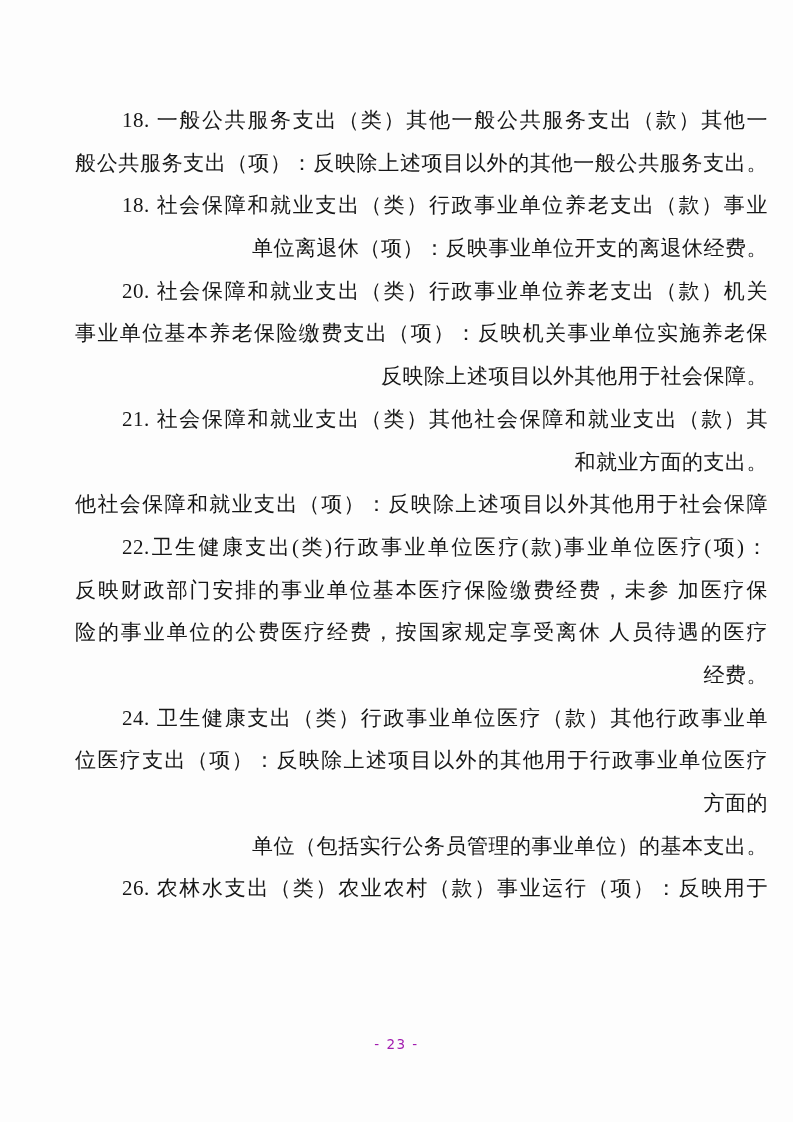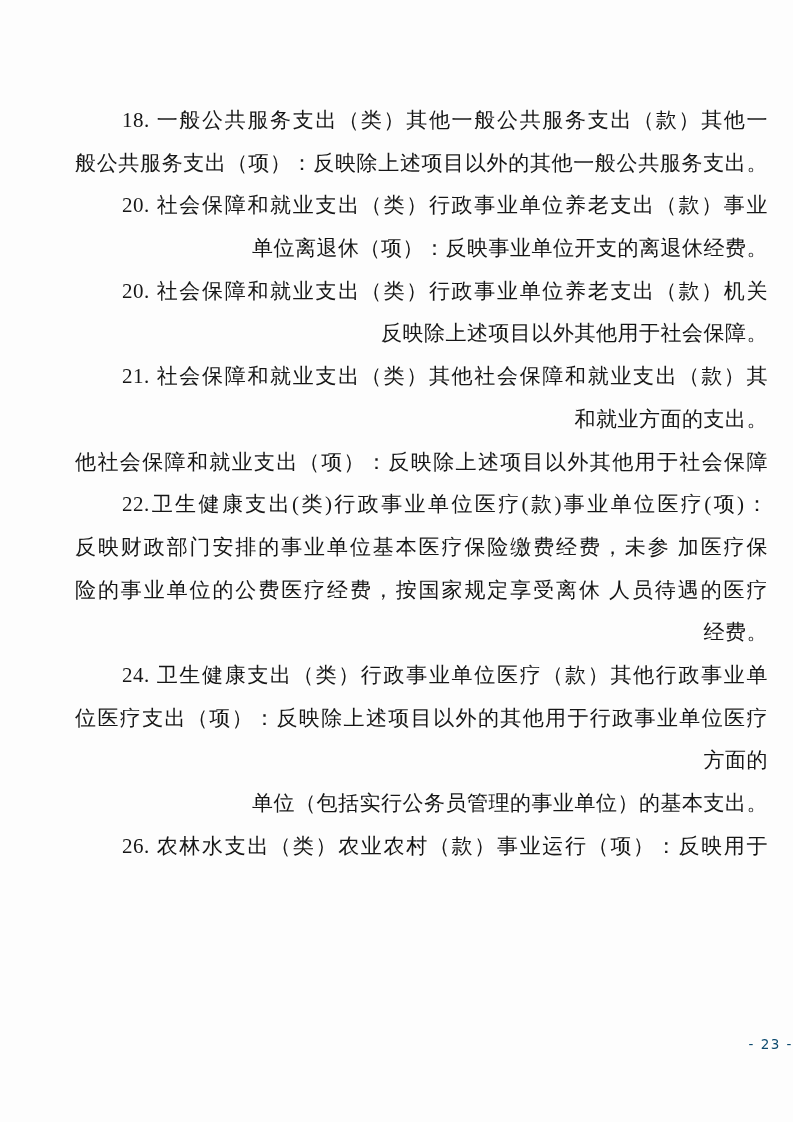--- a/index.html
+++ b/index.html
@@ -36,37 +36,38 @@
     text-align-last: justify;
   }
   .line.indent {
     padding-left: 47px;
   }
   .footer {
     position: absolute;
     top: 1036px;
     left: 0;
     width: 793px;
-    text-align: right;
+    text-align: center;
     font-family: "DejaVu Sans", "Liberation Sans", sans-serif;
     font-size: 13.5px;
     letter-spacing: 1.5px;
-    color: #0c4a6e;
+    color: #a21caf;
   }
 </style>
 </head>
 <body>
 
 <div class="page">
   <main class="textblock">
     <p class="line justify indent">18. 一般公共服务支出（类）其他一般公共服务支出（款）其他一</p>
     <p class="line justify">般公共服务支出（项）：反映除上述项目以外的其他一般公共服务支出。</p>
-    <p class="line justify indent">20. 社会保障和就业支出（类）行政事业单位养老支出（款）事业</p>
+    <p class="line justify indent">18. 社会保障和就业支出（类）行政事业单位养老支出（款）事业</p>
     <p class="line">单位离退休（项）：反映事业单位开支的离退休经费。</p>
     <p class="line justify indent">20. 社会保障和就业支出（类）行政事业单位养老支出（款）机关</p>
+    <p class="line justify">事业单位基本养老保险缴费支出（项）：反映机关事业单位实施养老保</p>
     <p class="line">反映除上述项目以外其他用于社会保障。</p>
     <p class="line justify indent">21. 社会保障和就业支出（类）其他社会保障和就业支出（款）其</p>
     <p class="line">和就业方面的支出。</p>
     <p class="line justify">他社会保障和就业支出（项）：反映除上述项目以外其他用于社会保障</p>
     <p class="line justify indent">22.卫生健康支出(类)行政事业单位医疗(款)事业单位医疗(项)：</p>
     <p class="line justify">反映财政部门安排的事业单位基本医疗保险缴费经费，未参 加医疗保</p>
     <p class="line justify">险的事业单位的公费医疗经费，按国家规定享受离休 人员待遇的医疗</p>
     <p class="line">经费。</p>
     <p class="line justify indent">24. 卫生健康支出（类）行政事业单位医疗（款）其他行政事业单</p>
     <p class="line justify">位医疗支出（项）：反映除上述项目以外的其他用于行政事业单位医疗</p>

